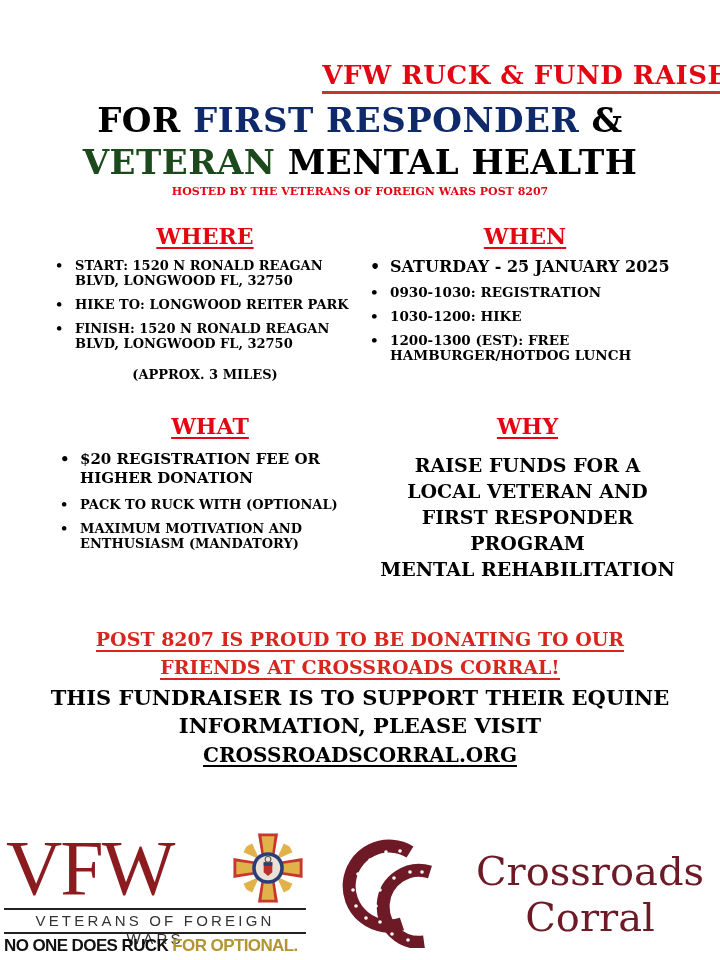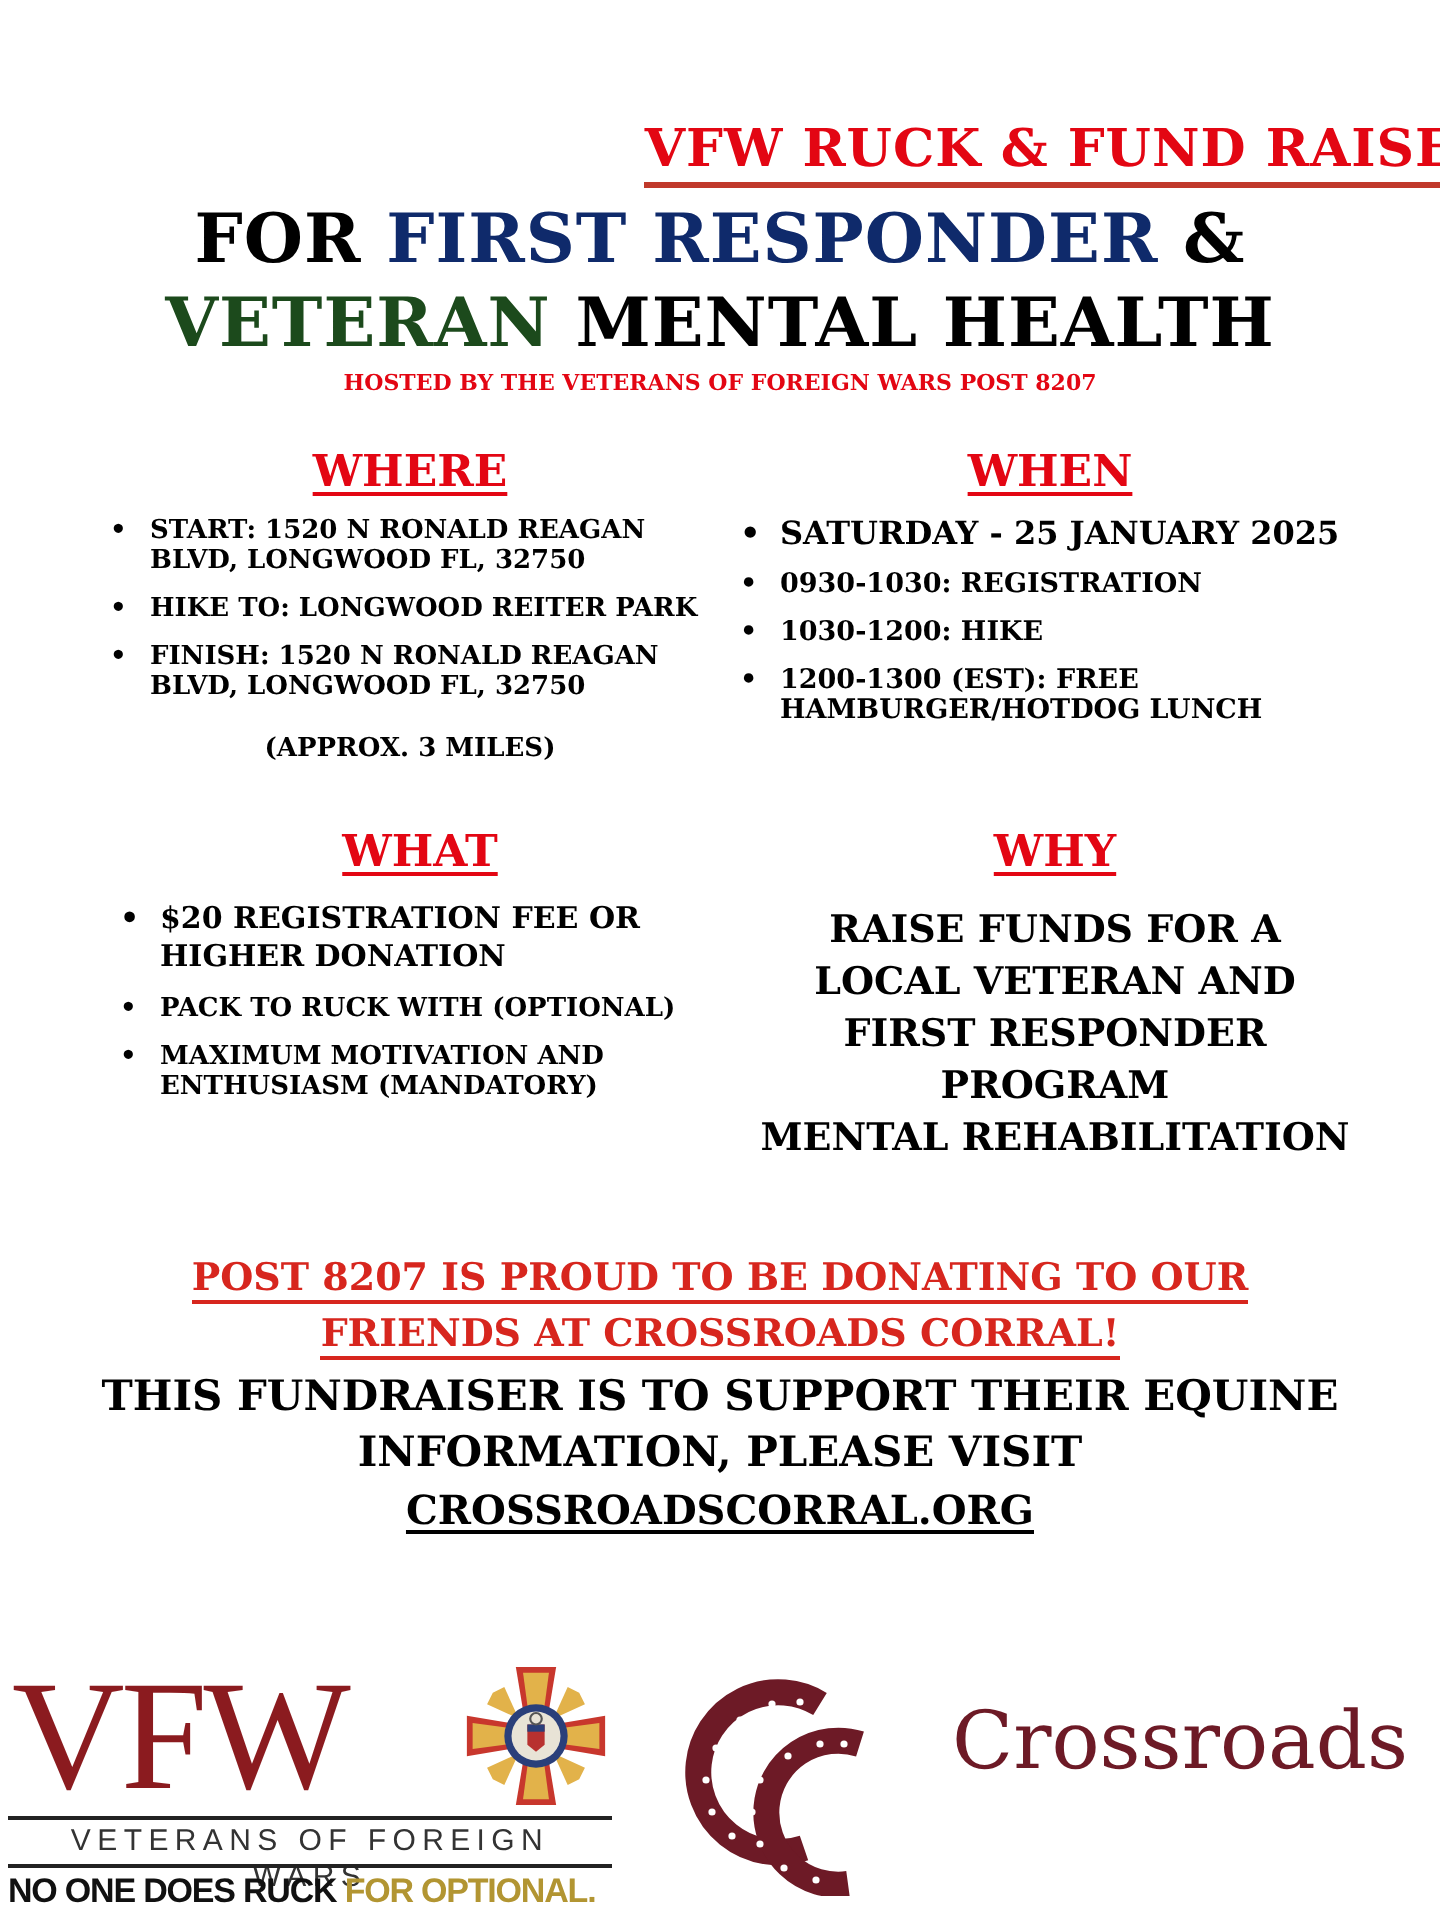--- a/index.html
+++ b/index.html
@@ -166,14 +166,15 @@
         <circle cx="34" cy="68" r="1.8"></circle>
       <circle cx="38" cy="84" r="1.8"></circle>
         <circle cx="50" cy="96" r="1.8"></circle>
         <circle cx="66" cy="102" r="1.8"></circle>
       <circle cx="68" cy="34" r="1.8"></circle>
         <circle cx="80" cy="34" r="1.8"></circle>
     </g>
   </svg>
   <div class="cc-text">
     <div>Crossroads</div>
+    <div>Corral</div>
   </div>
 </div>
 
 </body></html>

